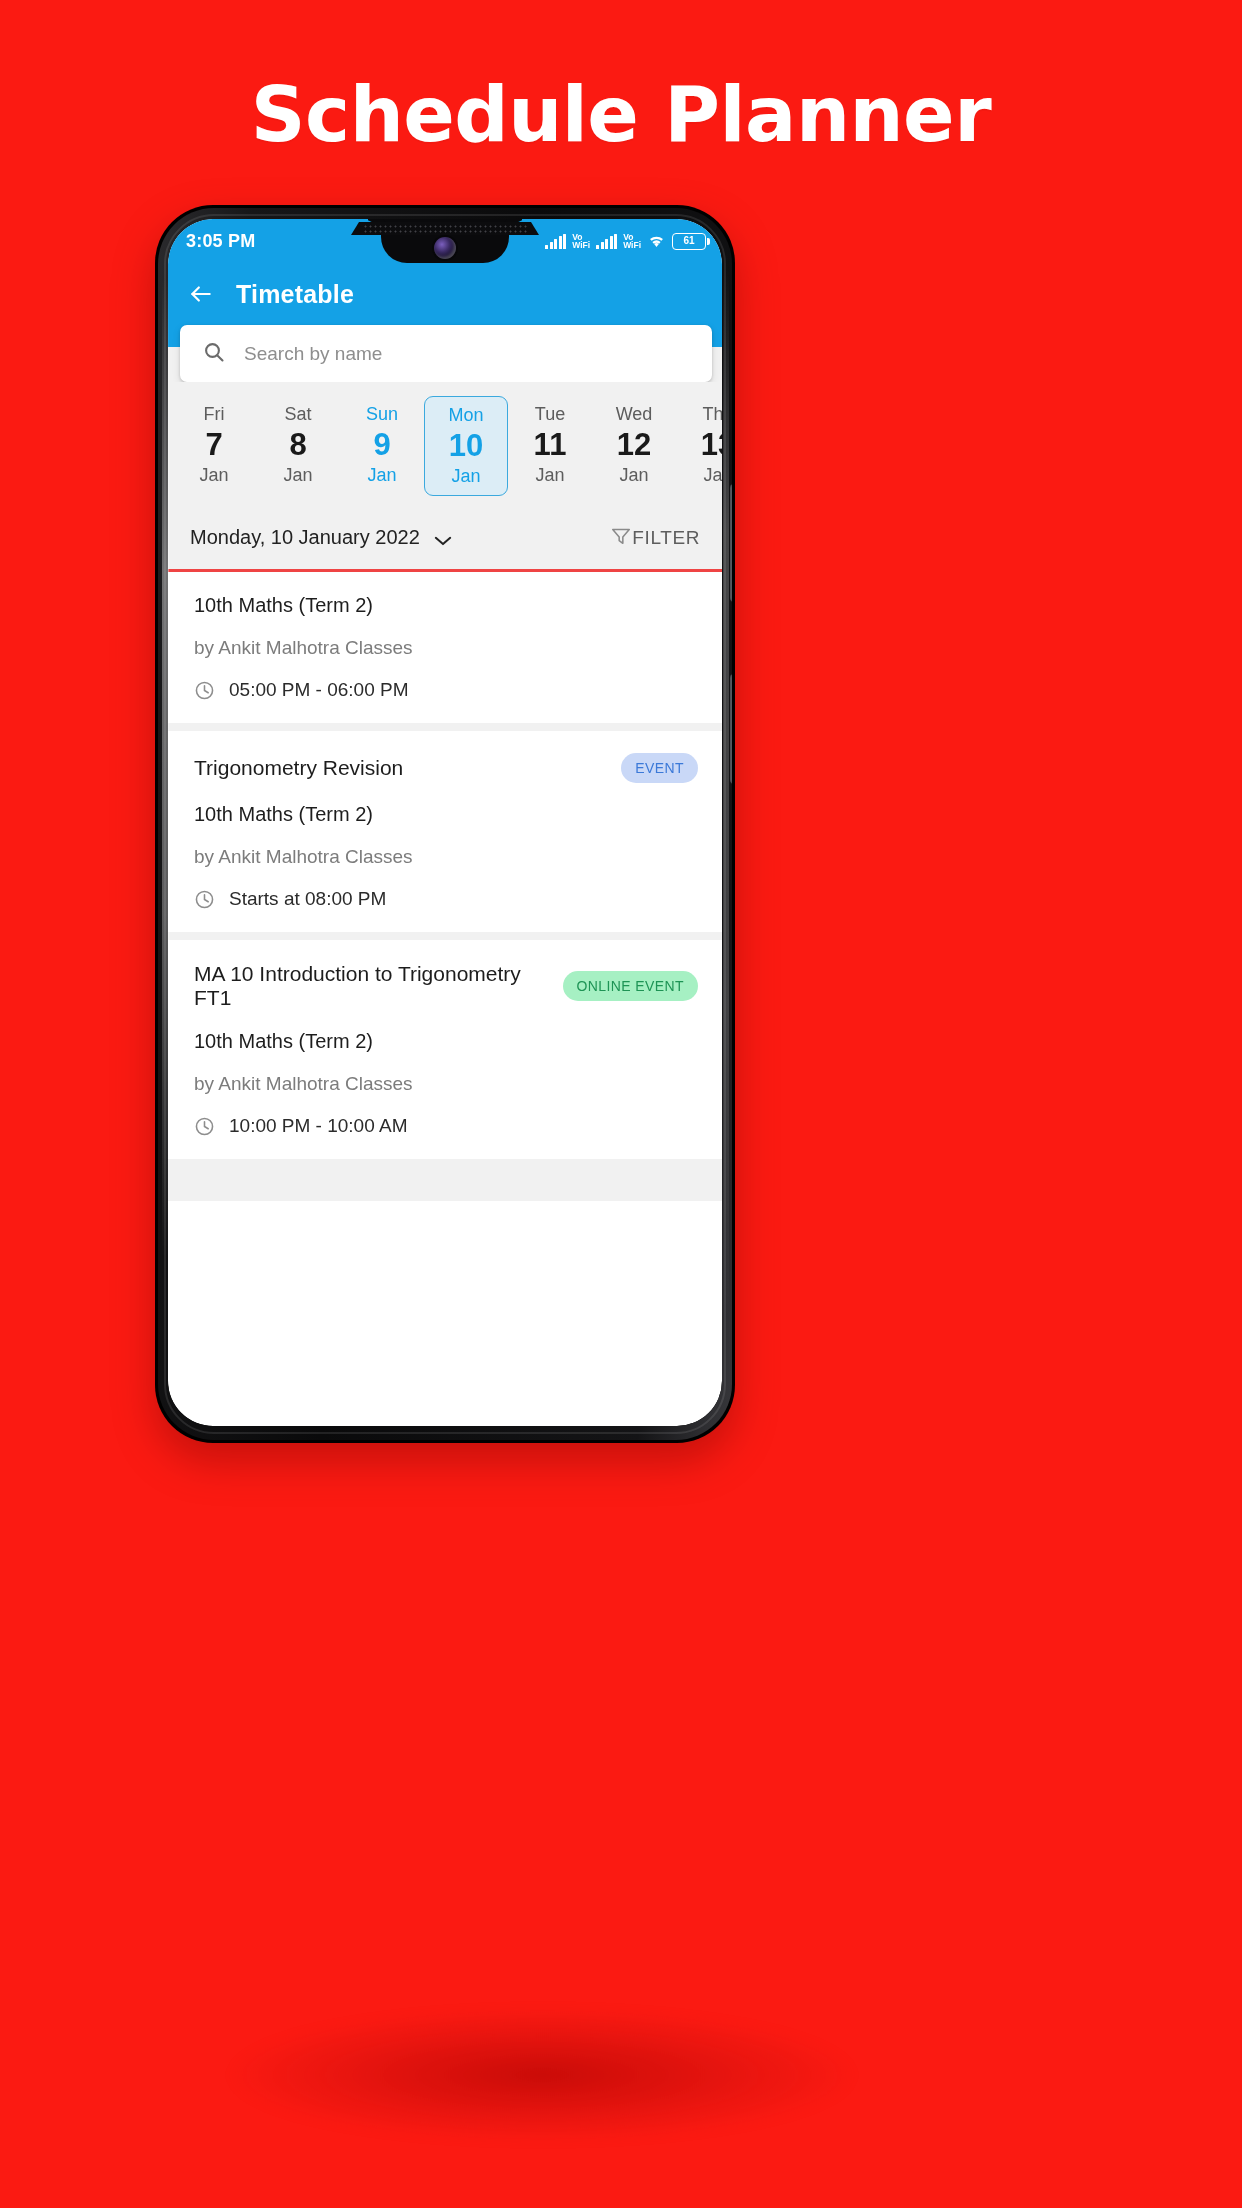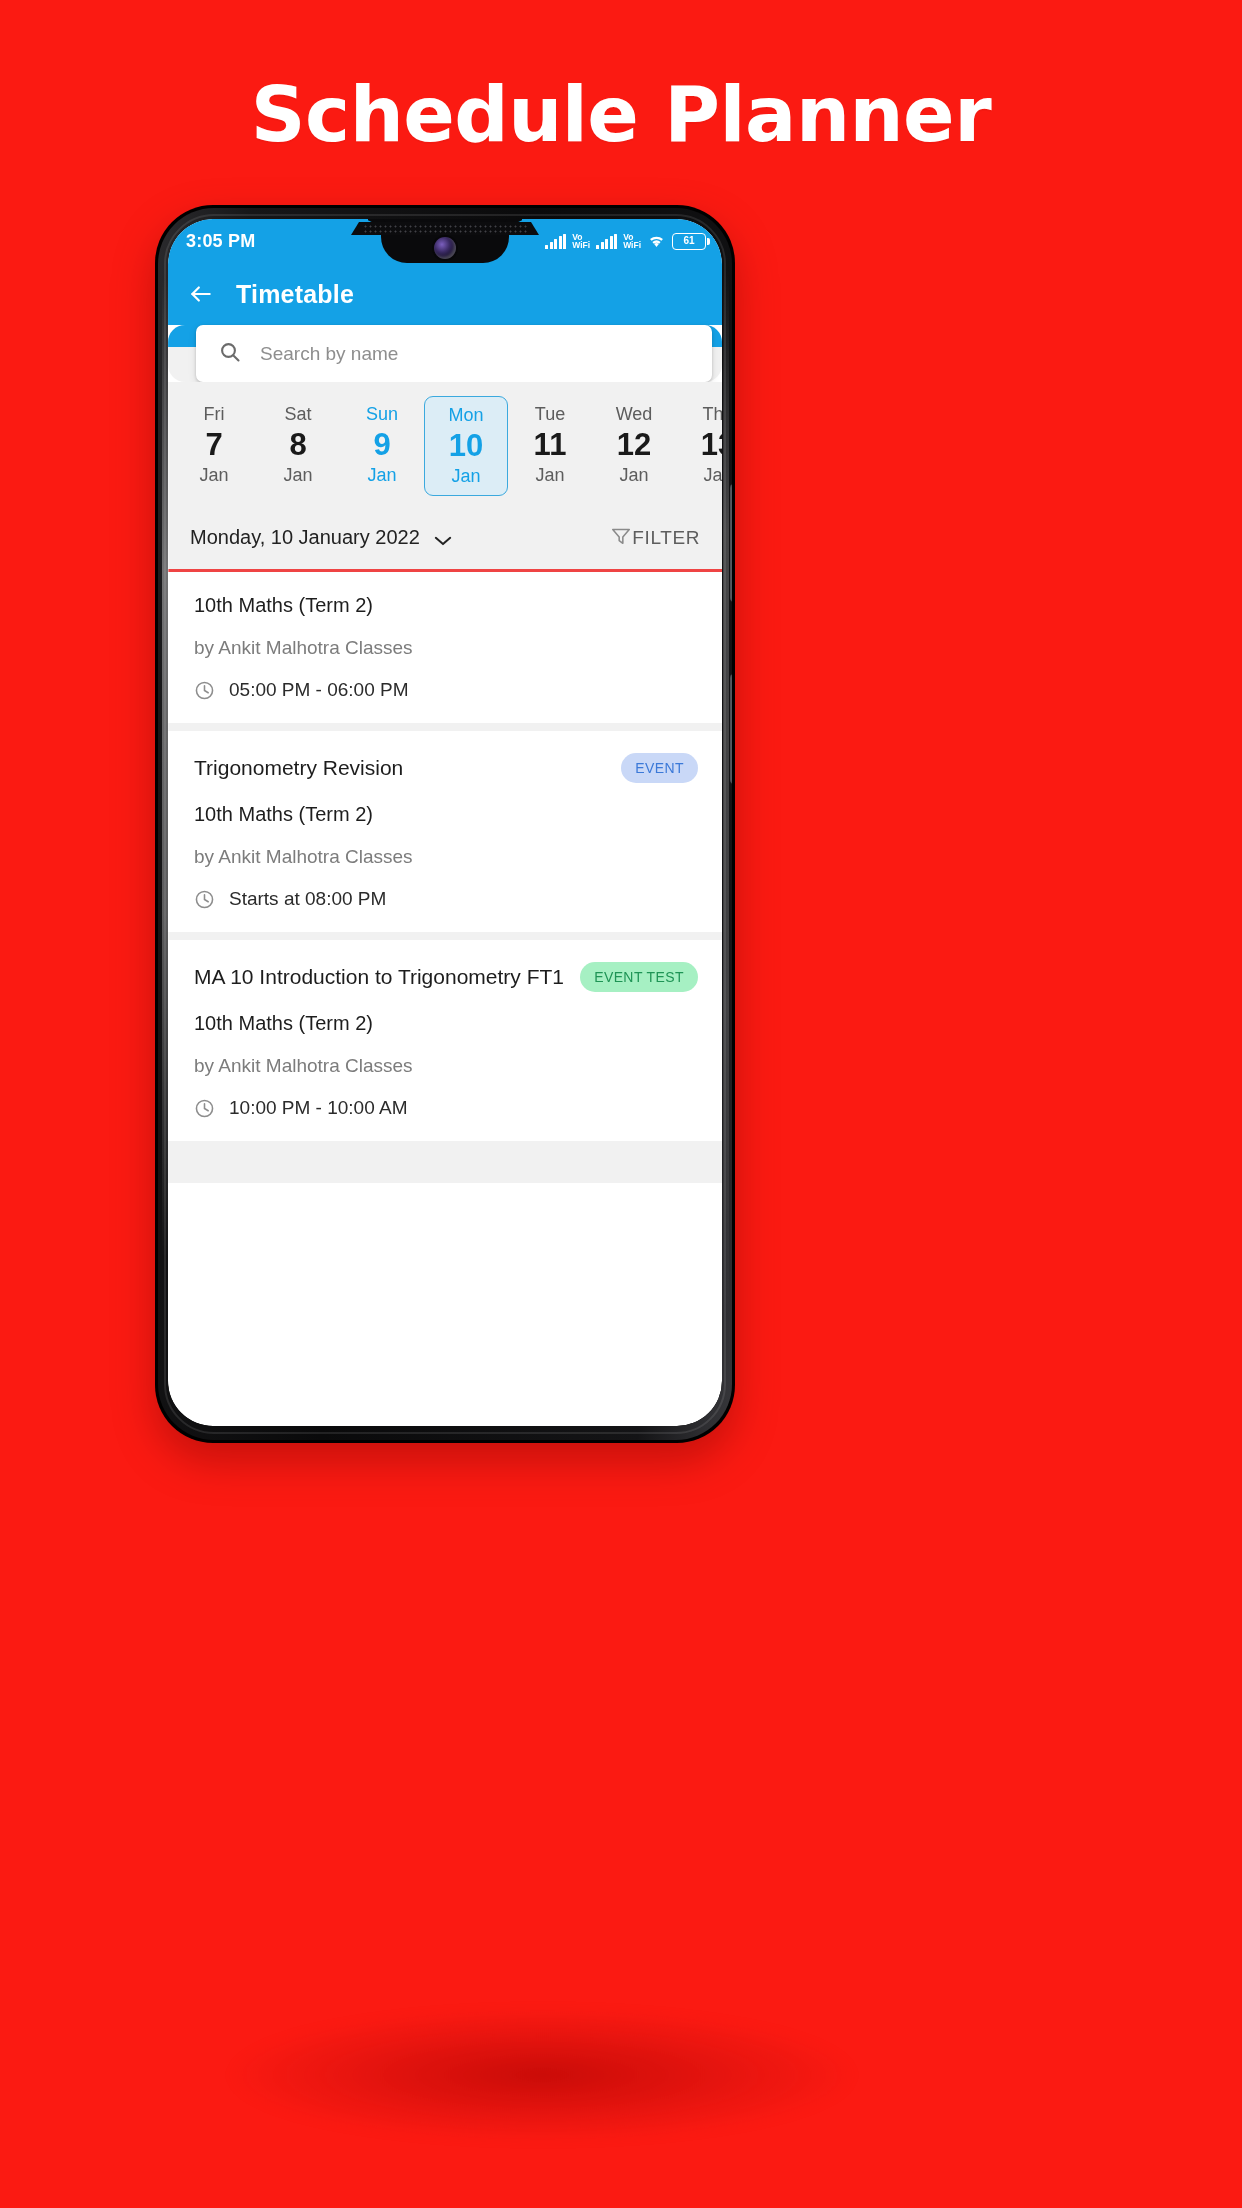--- a/index.html
+++ b/index.html
@@ -155,21 +155,21 @@
     background:#fff; border-radius: 0 2px 2px 0;
   }
 
   
   .appbar {
     height: 62px; background: #14A1E6; display: flex; align-items: center;
     padding: 0 20px; gap: 22px;
   }
   .back-arrow { width: 26px; height: 26px; flex: 0 0 auto; }
   .appbar-title { color: #fff; font-size: 25px; font-weight: 600; letter-spacing: .2px; }
-  .search-host { background: linear-gradient(#14A1E6 0 38%, #F1F1F1 38% 100%); padding: 0 10px 0 28px; border-radius: 17px; }
+  .search-host { background: linear-gradient(#14A1E6 0 38%, #F1F1F1 38% 100%); padding: 0 10px 0 12px; }
   .searchbar {
     background:#fff; border-radius: 7px; height: 57px;
     display:flex; align-items:center; gap: 18px; padding: 0 22px;
     box-shadow: 0 1px 3px rgba(0,0,0,.18), 0 3px 8px rgba(0,0,0,.10);
   }
   .search-input {
     border: none; outline: none; background: transparent;
     font-family: "Liberation Sans", sans-serif;
     font-size: 19px; color: #333; width: 100%;
   }
@@ -404,21 +404,21 @@
                       <polyline points="12,6.6 12,12 16.2,14.6"></polyline>
                   </svg>
                 </span>
                 <span class="t">Starts at 08:00 PM</span>
               </div>
             </div>
 
             <div class="card">
               <div class="card-top">
                 <div class="card-title">MA 10 Introduction to Trigonometry FT1</div>
-                <div class="badge test">EVENT TEST</div>
+                <div class="badge test">ONLINE EVENT</div>
               </div>
               <div class="card-sub">10th Maths (Term 2)</div>
               <div class="card-by">by Ankit Malhotra Classes</div>
               <div class="card-time">
                 <span class="clock">
                   <svg viewBox="0 0 24 24" width="21" height="21" fill="none" stroke="#8d8d8d" stroke-width="1.8" stroke-linecap="round">
                     <circle cx="12" cy="12" r="9.2"></circle>
                       <polyline points="12,6.6 12,12 16.2,14.6"></polyline>
                   </svg>
                 </span>

